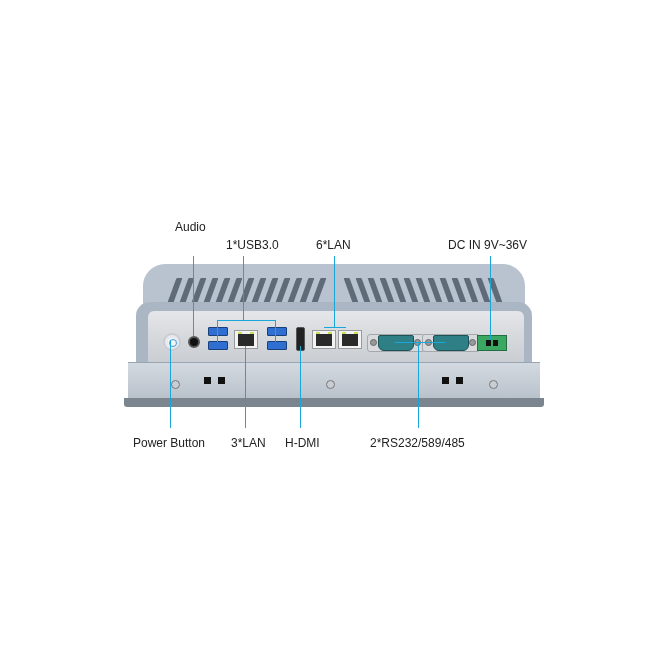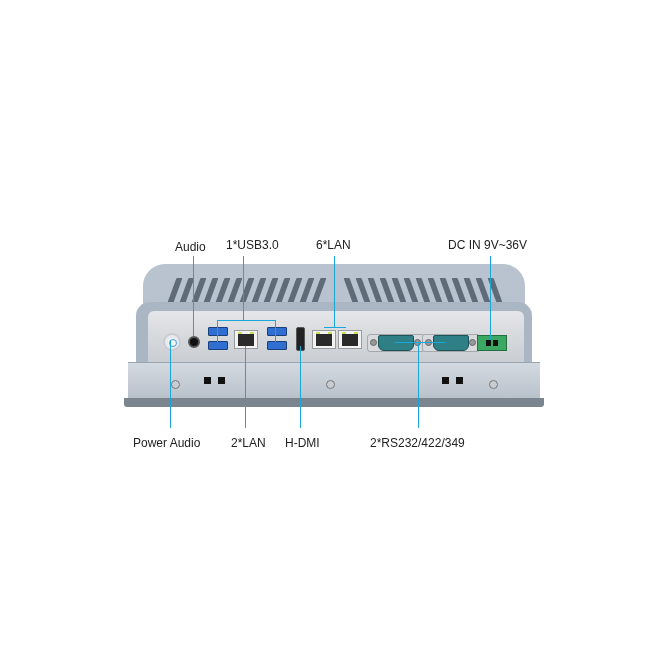--- a/index.html
+++ b/index.html
@@ -29,21 +29,21 @@
   .power-btn::after{content:"";position:absolute;left:4px;top:4px;width:6px;height:6px;border-radius:50%;border:1px solid #4a9bd3;}
   .audio{width:8px;height:8px;border-radius:50%;background:#111;border:2px solid #555;}
   .vent{position:absolute;width:7px;height:7px;background:#111;}
   .bscrew{position:absolute;width:7px;height:7px;border-radius:50%;border:1px solid #777;background:#c9ced4;}
 </style>
 </head>
 <body>
 
 <div>
 
-  <span class="label" style="left:175px;top:240px;">Audio</span>
+  <span class="label" style="left:175px;top:220px;">Audio</span>
   <span class="label" style="left:226px;top:238px;">1*USB3.0</span>
   <span class="label" style="left:316px;top:238px;">6*LAN</span>
   <span class="label" style="left:448px;top:238px;">DC IN 9V~36V</span>
 
   <div class="device">
     <div class="heatsink">
       <div class="fin" style="left:28px"></div>
         <div class="fin" style="left:40px"></div>
         <div class="fin" style="left:52px"></div>
       <div class="fin" style="left:64px"></div>
@@ -129,17 +129,17 @@
   <div class="line" style="left:334px;top:256px;width:1px;height:71px;"></div>
   <div class="line" style="left:324px;top:327px;width:22px;height:1px;"></div>
   <div class="line" style="left:490px;top:256px;width:1px;height:84px;"></div>
 
   <div class="line" style="left:170px;top:340px;width:1px;height:88px;"></div>
   <div class="line" style="left:245px;top:346px;width:1px;height:82px;"></div>
   <div class="line" style="left:300px;top:346px;width:1px;height:82px;"></div>
   <div class="line" style="left:418px;top:342px;width:1px;height:86px;"></div>
   <div class="line" style="left:395px;top:342px;width:50px;height:1px;"></div>
 
-  <span class="label" style="left:133px;top:436px;">Power Audio</span>
-  <span class="label" style="left:231px;top:436px;">2*LAN</span>
+  <span class="label" style="left:133px;top:436px;">Power Button</span>
+  <span class="label" style="left:231px;top:436px;">3*LAN</span>
   <span class="label" style="left:285px;top:436px;">H-DMI</span>
-  <span class="label" style="left:370px;top:436px;">2*RS232/422/349</span>
+  <span class="label" style="left:370px;top:436px;">2*RS232/589/485</span>
 </div>
 
 </body></html>

